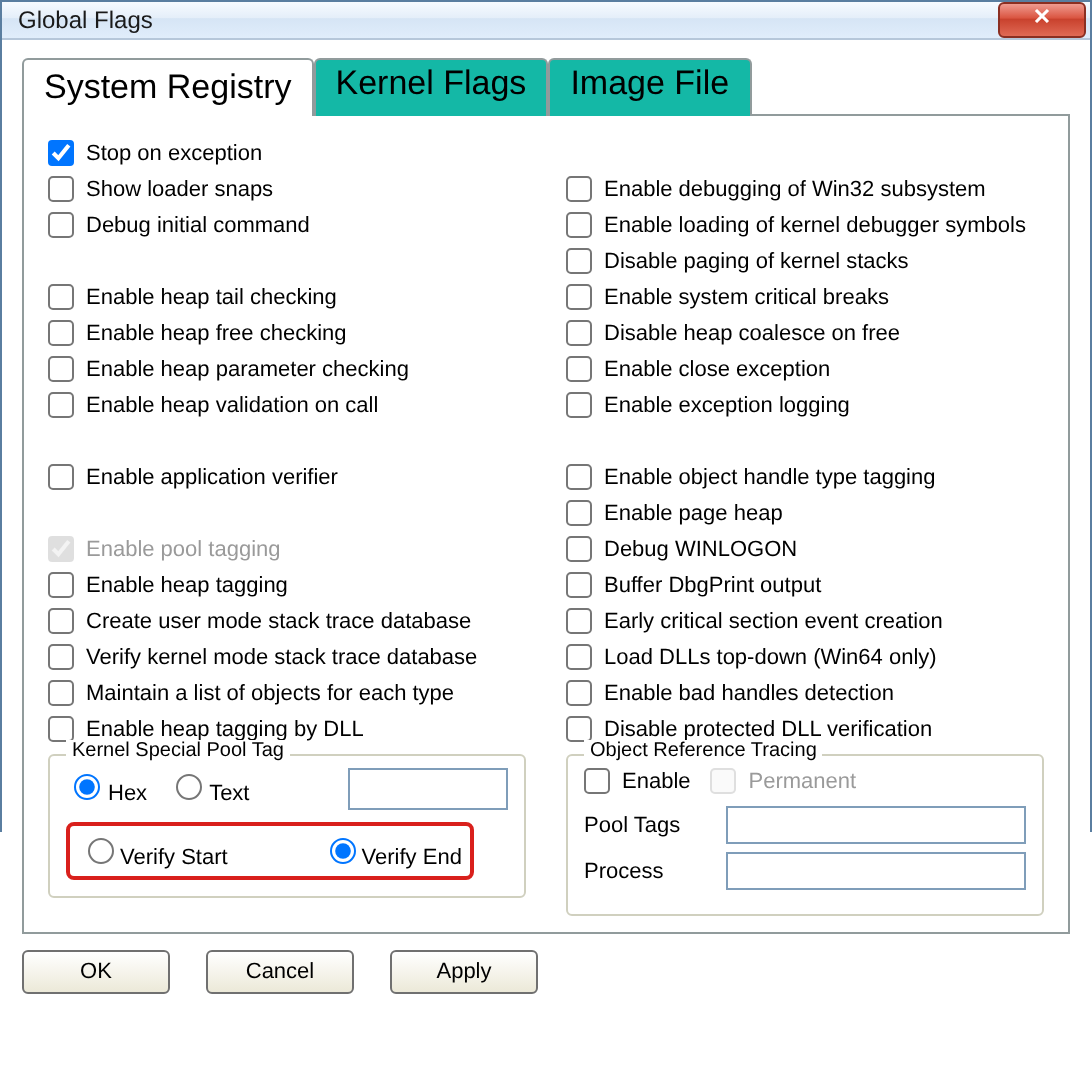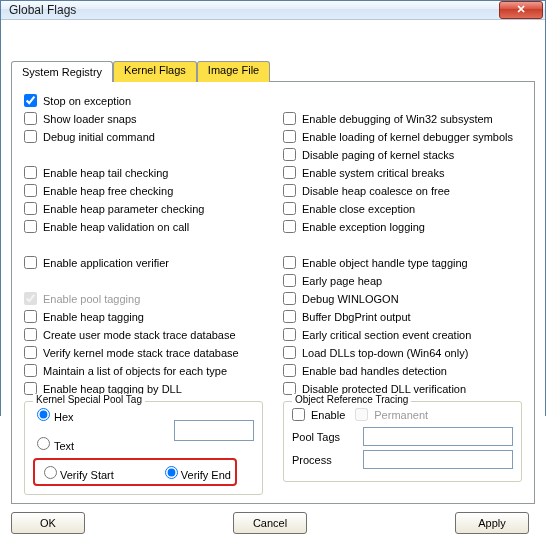--- a/index.html
+++ b/index.html
@@ -62,38 +62,37 @@
   .tab {
     background: #fcfcfc;
     border: 1px solid #919b9c;
     border-bottom: none;
     padding: 2px 10px 4px 10px;
     margin-right: 0;
     border-radius: 3px 3px 0 0;
     cursor: pointer;
     position: relative;
     top: 1px;
-    font-size: 11px;
-    margin-top: 32px;
+    font-size: 17px;
   }
   .tab.active {
     background: #fff;
     top: 1px;
     padding-top: 4px;
     z-index: 3;
   }
   .tab.active::after {
     content: "";
     position: absolute;
     left: 0; right: 0; bottom: -1px;
     height: 2px;
     background: #fff;
   }
   .tab:not(.active) {
-    background: #fde047;
+    background: #14b8a6;
   }
   .tabpage {
     flex: 1;
     border: 1px solid #919b9c;
     background: #fff;
     padding: 10px 12px 8px 12px;
     overflow: hidden;
   }
   .columns {
     display: flex;
@@ -168,22 +167,22 @@
   .ort-row .text-input { flex: 1; }
   .ort-top-row {
     display: flex;
     align-items: center;
     gap: 10px;
     margin-bottom: 6px;
   }
   .disabled-text { color: #9a9a9a; }
   .button-row {
     display: flex;
-    justify-content: space-between;
-    gap: 8px;
+    justify-content: flex-start;
+    gap: 18px;
     padding: 8px 6px 0 0;
   }
   .btn {
     min-width: 74px;
     height: 22px;
     background: linear-gradient(to bottom, #ffffff, #ece9d8);
     border: 1px solid #707070;
     border-radius: 3px;
     font-size: 11px;
     cursor: pointer;
@@ -272,21 +271,21 @@
               <span>Maintain a list of objects for each type</span>
             </label>
           <label class="chk">
               <input type="checkbox" style="">
               <span>Enable heap tagging by DLL</span>
             </label>
 
           <div class="groupbox">
             <span class="legend">Kernel Special Pool Tag</span>
             <div class="radio-row inline-input-wrap" style="justify-content:space-between;">
-              <div style="display:flex;flex-direction:column;gap:14px">
+              <div style="display:flex;flex-direction:row;gap:0">
                 <label><input type="radio" name="hexText" checked="" style=""><span>Hex</span></label>
                 <label><input type="radio" name="hexText" style=""><span>Text</span></label>
               </div>
               <input class="text-input" style="width: 80px; height: 21px;" value="">
             </div>
             <div class="highlight-box">
               <label style="margin-right:6px;"><input type="radio" name="verify" style=""><span>Verify Start</span></label>
               <label><input type="radio" name="verify" checked="" style=""><span>Verify End</span></label>
             </div>
           </div>
@@ -322,21 +321,21 @@
               <input type="checkbox" style="">
               <span>Enable exception logging</span>
             </label>
           <div class="spacer"></div>
           <label class="chk">
               <input type="checkbox" style="">
               <span>Enable object handle type tagging</span>
             </label>
           <label class="chk">
               <input type="checkbox" style="">
-              <span>Early page heap</span>
+              <span>Enable page heap</span>
             </label>
           <label class="chk">
               <input type="checkbox" style="">
               <span>Debug WINLOGON</span>
             </label>
           <label class="chk">
               <input type="checkbox" style="">
               <span>Buffer DbgPrint output</span>
             </label>
           <label class="chk">

